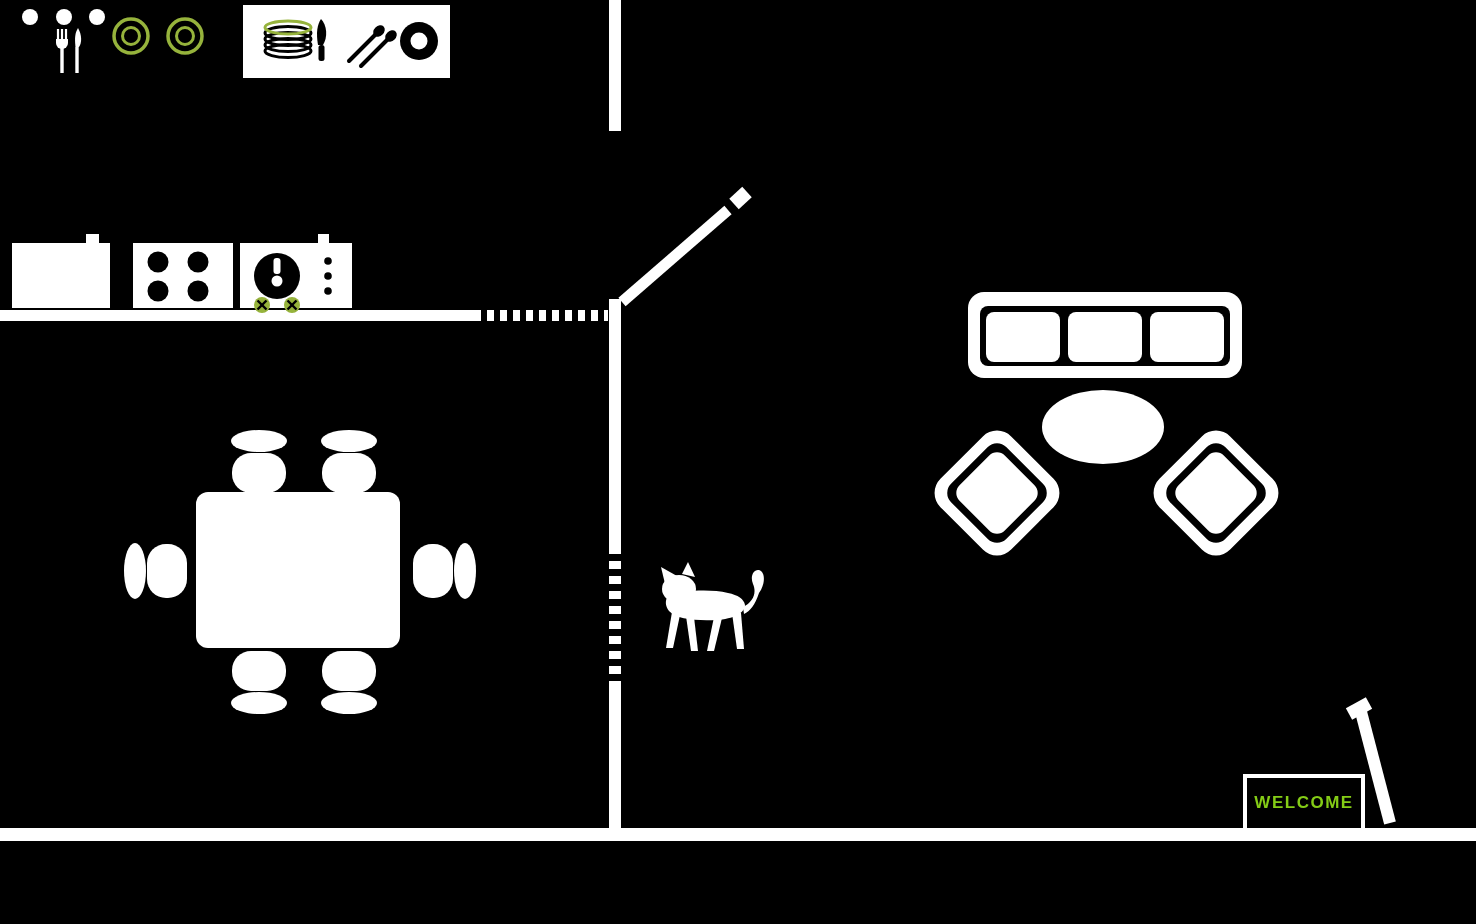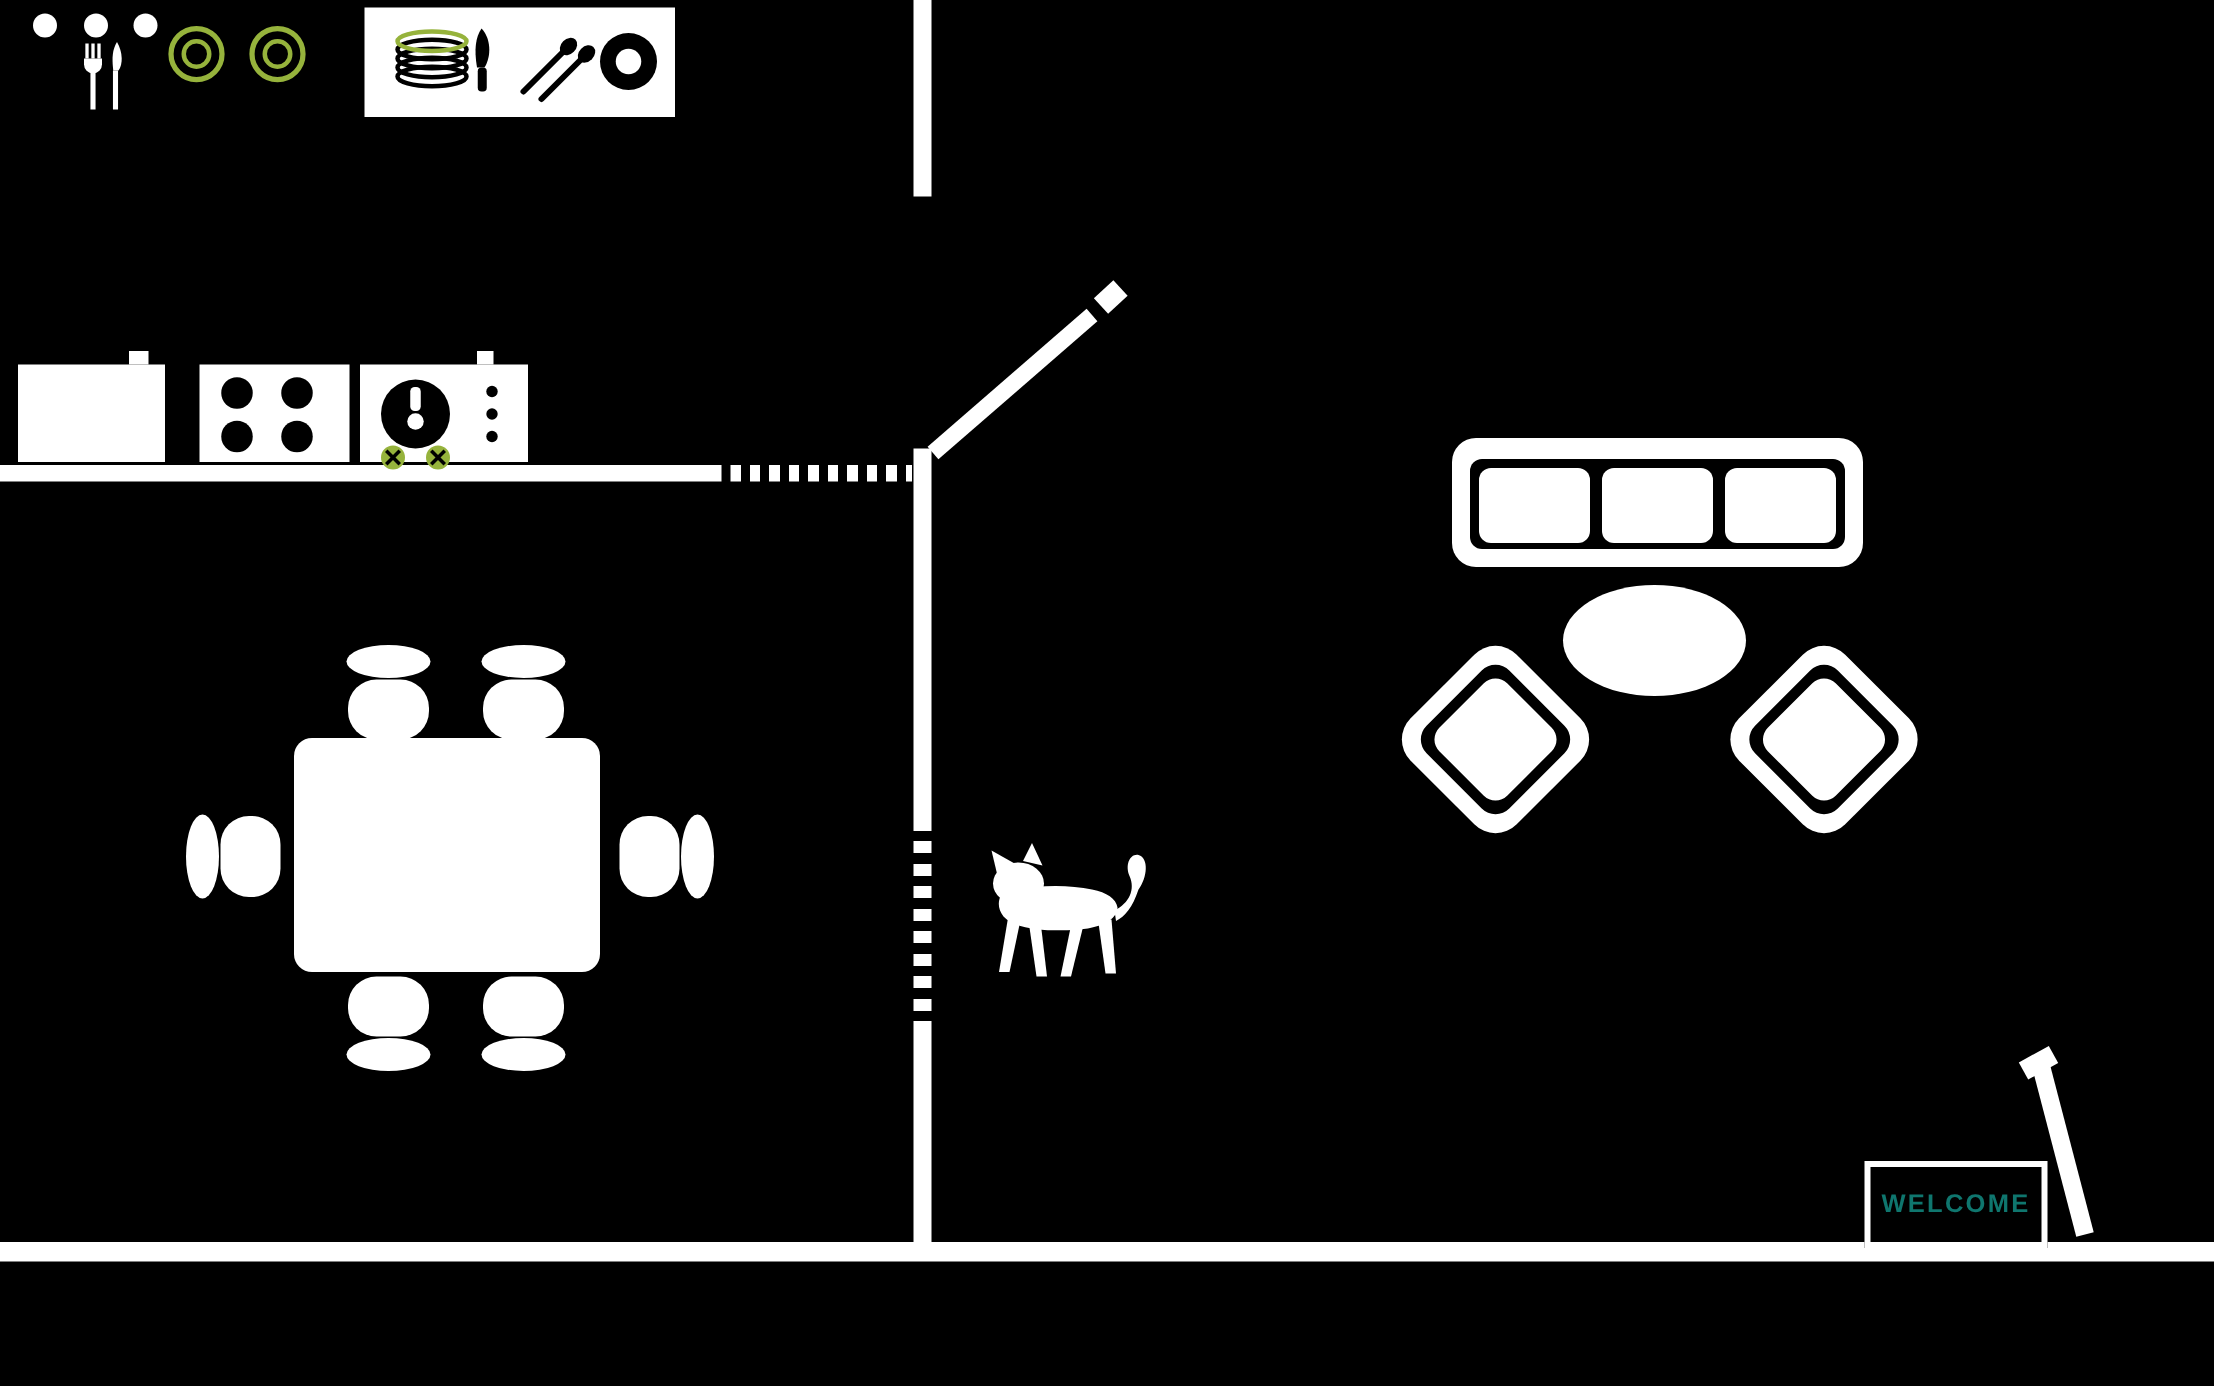--- a/index.html
+++ b/index.html
@@ -194,16 +194,16 @@
       <path d="M85,45 C95,40 99,31 95,22 C92,15 95,7 101,8 C108,10 107,23 101,31 C97,43 92,49 86,52 Z"></path>
     </g>
   </svg>
 
   <svg class="furn above" style="left:1335px;top:692px" width="140" height="140" viewBox="0 0 140 140">
     <line x1="14" y1="22" x2="34" y2="11" stroke="#fff" stroke-width="13"></line>
     <line x1="25" y1="16" x2="55" y2="131" stroke="#fff" stroke-width="12"></line>
   </svg>
 
   <div class="mat">
-    <span style="color:#0f766e">WELCOME</span>
+    <span style="color:#84cc16">WELCOME</span>
   </div>
 
 </div>
 
 </body></html>

